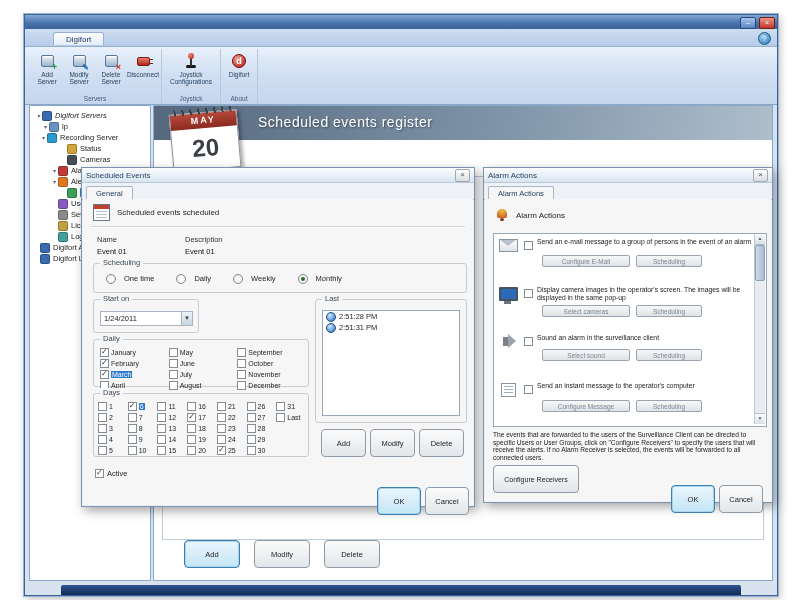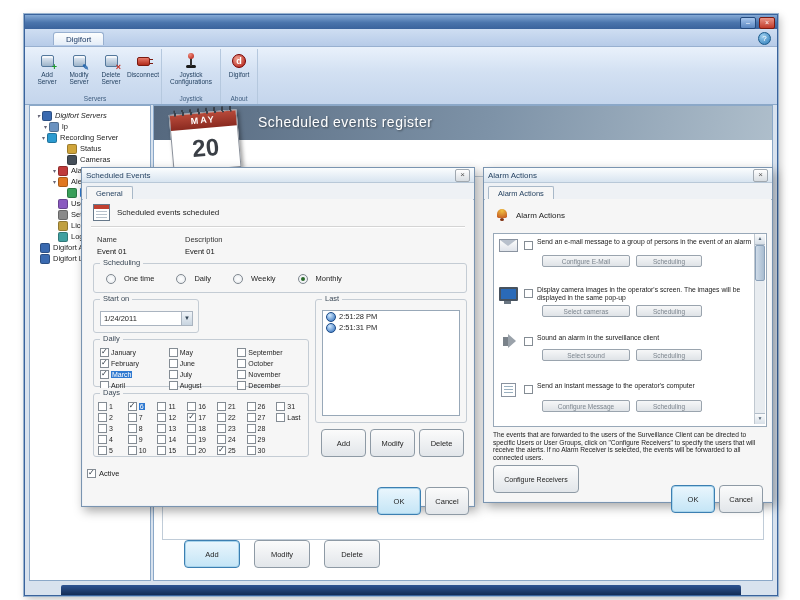--- a/index.html
+++ b/index.html
@@ -588,21 +588,21 @@
               </label>
             </div>
           </div>
       </div>
 
       <button class="btn sm" style="position:absolute;left:238px;top:230px">Add</button>
       <button class="btn sm" style="position:absolute;left:287px;top:230px">Modify</button>
       <button class="btn sm" style="position:absolute;left:336px;top:230px">Delete</button>
 
 
-      <label class="active-row" style="left:4px;top:270px">
+      <label class="active-row" style="left:12px;top:270px">
         <span class="cbx on"></span>
         <span>Active</span>
       </label>
 
       <button class="btn sm primary" style="position:absolute;left:294px;top:288px;min-width:44px">OK</button>
       <button class="btn sm" style="position:absolute;left:342px;top:288px;min-width:44px">Cancel</button>
     </div>
   </div>
 
   <div class="dlg" id="alarm">

